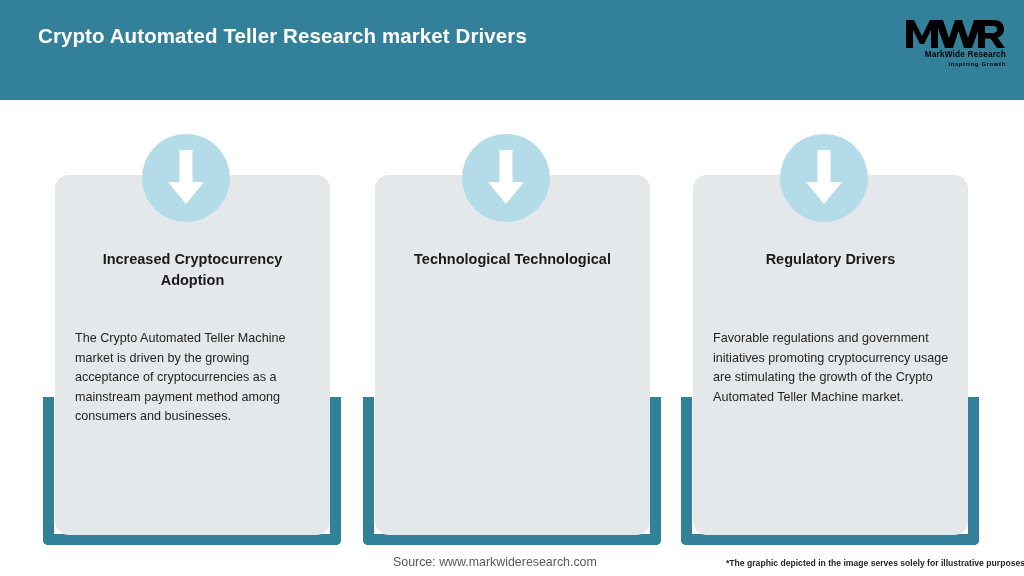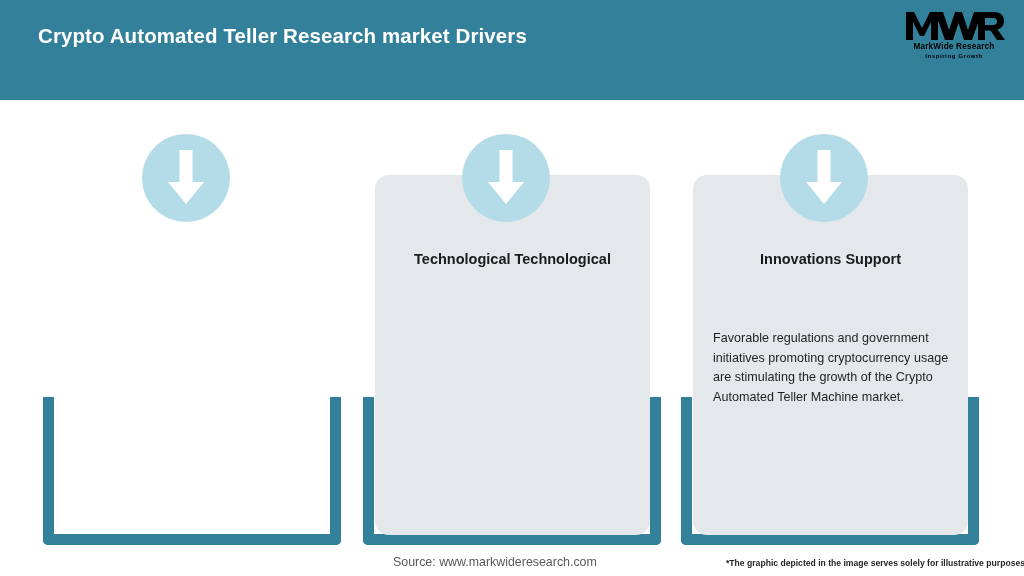--- a/index.html
+++ b/index.html
@@ -31,24 +31,24 @@
     top: 24px;
     font-size: 20.5px;
     font-weight: bold;
     color: #ffffff;
     letter-spacing: 0.1px;
     white-space: nowrap;
   }
   .logo {
     position: absolute;
     right: 18px;
-    top: 8px;
+    top: 16px;
     width: 104px;
     height: 56px;
-    text-align: center;
+    text-align: right;
   }
   .logo-mark {
     display: block;
     width: 104px;
     height: 34px;
   }
   .logo-name {
     display: block;
     font-size: 8.2px;
     font-weight: bold;
@@ -189,20 +189,24 @@
     </svg>
     <span class="logo-name">MarkWide Research</span>
     <span class="logo-tag">Inspiring Growth</span>
   </div>
 </div>
 
 <div class="stage">
 
   <div class="column col-0">
     <div class="bracket"></div>
+    <div class="card">
+      <div class="card-title">Increased Cryptocurrency Adoption</div>
+      <div class="card-body">The Crypto Automated Teller Machine market is driven by the growing acceptance of cryptocurrencies as a mainstream payment method among consumers and businesses.</div>
+    </div>
     <div class="badge">
       <svg viewBox="0 0 40 56">
         <path d="M13.5 0 L26.5 0 L26.5 32 L38 32 L20 54 L2 32 L13.5 32 Z" fill="#ffffff"></path>
       </svg>
     </div>
   </div>
 
   <div class="column col-1">
     <div class="bracket"></div>
     <div class="card">
@@ -211,21 +215,21 @@
     <div class="badge">
       <svg viewBox="0 0 40 56">
         <path d="M13.5 0 L26.5 0 L26.5 32 L38 32 L20 54 L2 32 L13.5 32 Z" fill="#ffffff"></path>
       </svg>
     </div>
   </div>
 
   <div class="column col-2">
     <div class="bracket"></div>
     <div class="card">
-      <div class="card-title">Innovations Support</div>
+      <div class="card-title">Regulatory Drivers</div>
       <div class="card-body">Favorable regulations and government initiatives promoting cryptocurrency usage are stimulating the growth of the Crypto Automated Teller Machine market.</div>
     </div>
     <div class="badge">
       <svg viewBox="0 0 40 56">
         <path d="M13.5 0 L26.5 0 L26.5 32 L38 32 L20 54 L2 32 L13.5 32 Z" fill="#ffffff"></path>
       </svg>
     </div>
   </div>
 
 </div>

